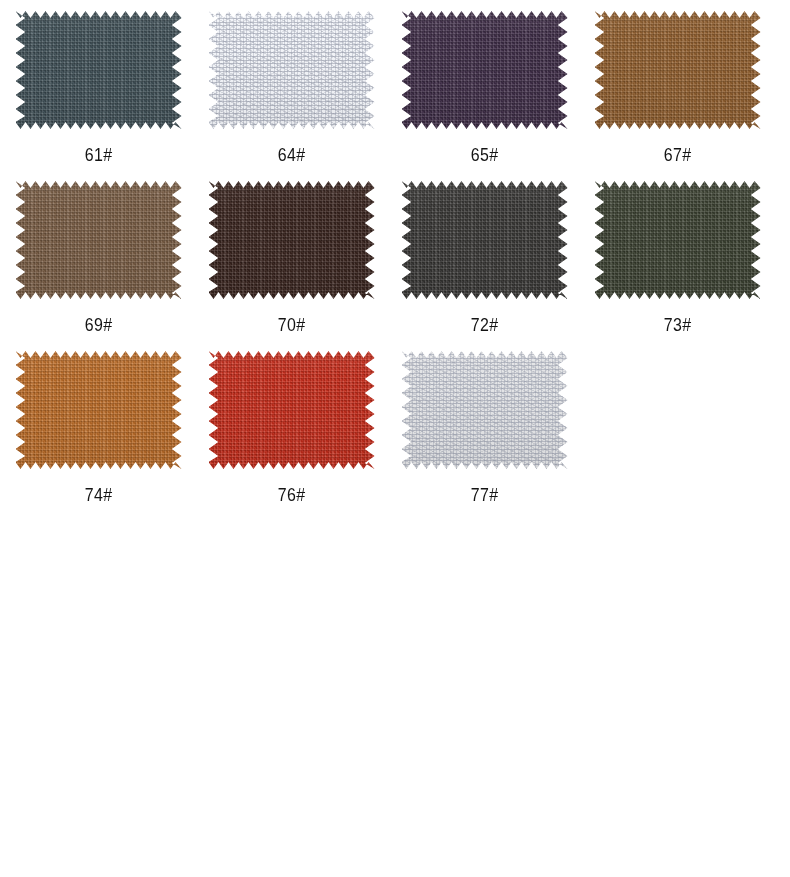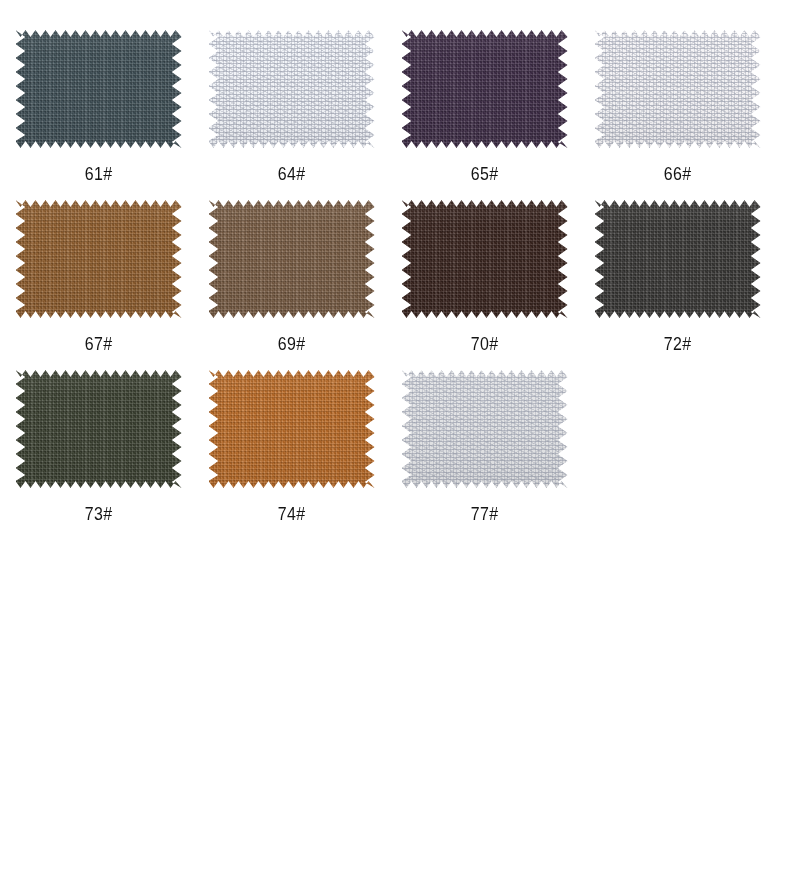--- a/index.html
+++ b/index.html
@@ -13,21 +13,21 @@
     height: 877px;
     font-family: "Liberation Sans", "DejaVu Sans", sans-serif;
     overflow: hidden;
     position: relative;
   }
 
   #swatch-grid {
     display: grid;
     grid-template-columns: repeat(4, 193px);
     grid-auto-rows: 170px;
-    padding: 24px 0 0 2px;
+    padding: 5px 0 0 2px;
     box-sizing: border-box;
   }
 
   .swatch-cell {
     position: relative;
     width: 193px;
     height: 170px;
     display: flex;
     flex-direction: column;
     align-items: center;
@@ -168,92 +168,92 @@
       <div class="chip-wrap">
         <div class="chip-clip">
           <div class="chip-base" style="--c: #412f4a;"></div>
           <div class="chip-weave"></div>
           <div class="chip-shade"></div>
         </div>
       </div>
       <div class="swatch-label">65#</div>
     </div>
     <div class="swatch-cell">
+      <div class="chip-wrap">
+        <div class="chip-clip">
+          <div class="chip-base" style="--c: #966230;"></div>
+          <div class="chip-weave"></div>
+          <div class="chip-shade"></div>
+        </div>
+      </div>
+      <div class="swatch-label">67#</div>
+    </div>
+    <div class="swatch-cell">
+      <div class="chip-wrap">
+        <div class="chip-clip">
+          <div class="chip-base" style="--c: #7d6047;"></div>
+          <div class="chip-weave"></div>
+          <div class="chip-shade"></div>
+        </div>
+      </div>
+      <div class="swatch-label">69#</div>
+    </div>
+    <div class="swatch-cell">
+      <div class="chip-wrap">
+        <div class="chip-clip">
+          <div class="chip-base" style="--c: #3c2620;"></div>
+          <div class="chip-weave"></div>
+          <div class="chip-shade"></div>
+        </div>
+      </div>
+      <div class="swatch-label">70#</div>
+    </div>
+    <div class="swatch-cell">
+      <div class="chip-wrap">
+        <div class="chip-clip">
+          <div class="chip-base" style="--c: #3b3a38;"></div>
+          <div class="chip-weave"></div>
+          <div class="chip-shade"></div>
+        </div>
+      </div>
+      <div class="swatch-label">72#</div>
+    </div>
+    <div class="swatch-cell">
+      <div class="chip-wrap">
+        <div class="chip-clip">
+          <div class="chip-base" style="--c: #3e4434;"></div>
+          <div class="chip-weave"></div>
+          <div class="chip-shade"></div>
+        </div>
+      </div>
+      <div class="swatch-label">73#</div>
+    </div>
+    <div class="swatch-cell">
+      <div class="chip-wrap">
+        <div class="chip-clip">
+          <div class="chip-base" style="--c: #c2702a;"></div>
+          <div class="chip-weave"></div>
+          <div class="chip-shade"></div>
+        </div>
+      </div>
+      <div class="swatch-label">74#</div>
+    </div>
+    <div class="swatch-cell">
+      <div class="chip-wrap">
+        <div class="chip-clip">
+          <div class="chip-base" style="--c: #cc2e1c;"></div>
+          <div class="chip-weave"></div>
+          <div class="chip-shade"></div>
+        </div>
+      </div>
+      <div class="swatch-label">76#</div>
+    </div>
+    <div class="swatch-cell">
       <div class="chip-wrap light">
         <div class="chip-clip">
-          <div class="chip-base" style="--c: #f4f3f5;"></div>
-          <div class="chip-weave"></div>
-          <div class="chip-shade"></div>
-        </div>
-      </div>
-      <div class="swatch-label">66#</div>
-    </div>
-    <div class="swatch-cell">
-      <div class="chip-wrap">
-        <div class="chip-clip">
-          <div class="chip-base" style="--c: #966230;"></div>
-          <div class="chip-weave"></div>
-          <div class="chip-shade"></div>
-        </div>
-      </div>
-      <div class="swatch-label">67#</div>
-    </div>
-    <div class="swatch-cell">
-      <div class="chip-wrap">
-        <div class="chip-clip">
-          <div class="chip-base" style="--c: #7d6047;"></div>
-          <div class="chip-weave"></div>
-          <div class="chip-shade"></div>
-        </div>
-      </div>
-      <div class="swatch-label">69#</div>
-    </div>
-    <div class="swatch-cell">
-      <div class="chip-wrap">
-        <div class="chip-clip">
-          <div class="chip-base" style="--c: #3c2620;"></div>
-          <div class="chip-weave"></div>
-          <div class="chip-shade"></div>
-        </div>
-      </div>
-      <div class="swatch-label">70#</div>
-    </div>
-    <div class="swatch-cell">
-      <div class="chip-wrap">
-        <div class="chip-clip">
-          <div class="chip-base" style="--c: #3b3a38;"></div>
-          <div class="chip-weave"></div>
-          <div class="chip-shade"></div>
-        </div>
-      </div>
-      <div class="swatch-label">72#</div>
-    </div>
-    <div class="swatch-cell">
-      <div class="chip-wrap">
-        <div class="chip-clip">
-          <div class="chip-base" style="--c: #3e4434;"></div>
-          <div class="chip-weave"></div>
-          <div class="chip-shade"></div>
-        </div>
-      </div>
-      <div class="swatch-label">73#</div>
-    </div>
-    <div class="swatch-cell">
-      <div class="chip-wrap">
-        <div class="chip-clip">
-          <div class="chip-base" style="--c: #c2702a;"></div>
-          <div class="chip-weave"></div>
-          <div class="chip-shade"></div>
-        </div>
-      </div>
-      <div class="swatch-label">74#</div>
-    </div>
-    <div class="swatch-cell">
-      <div class="chip-wrap light">
-        <div class="chip-clip">
           <div class="chip-base" style="--c: #e3e4e6;"></div>
           <div class="chip-weave"></div>
           <div class="chip-shade"></div>
         </div>
       </div>
       <div class="swatch-label">77#</div>
     </div>
   </main>
 
 </body></html>

